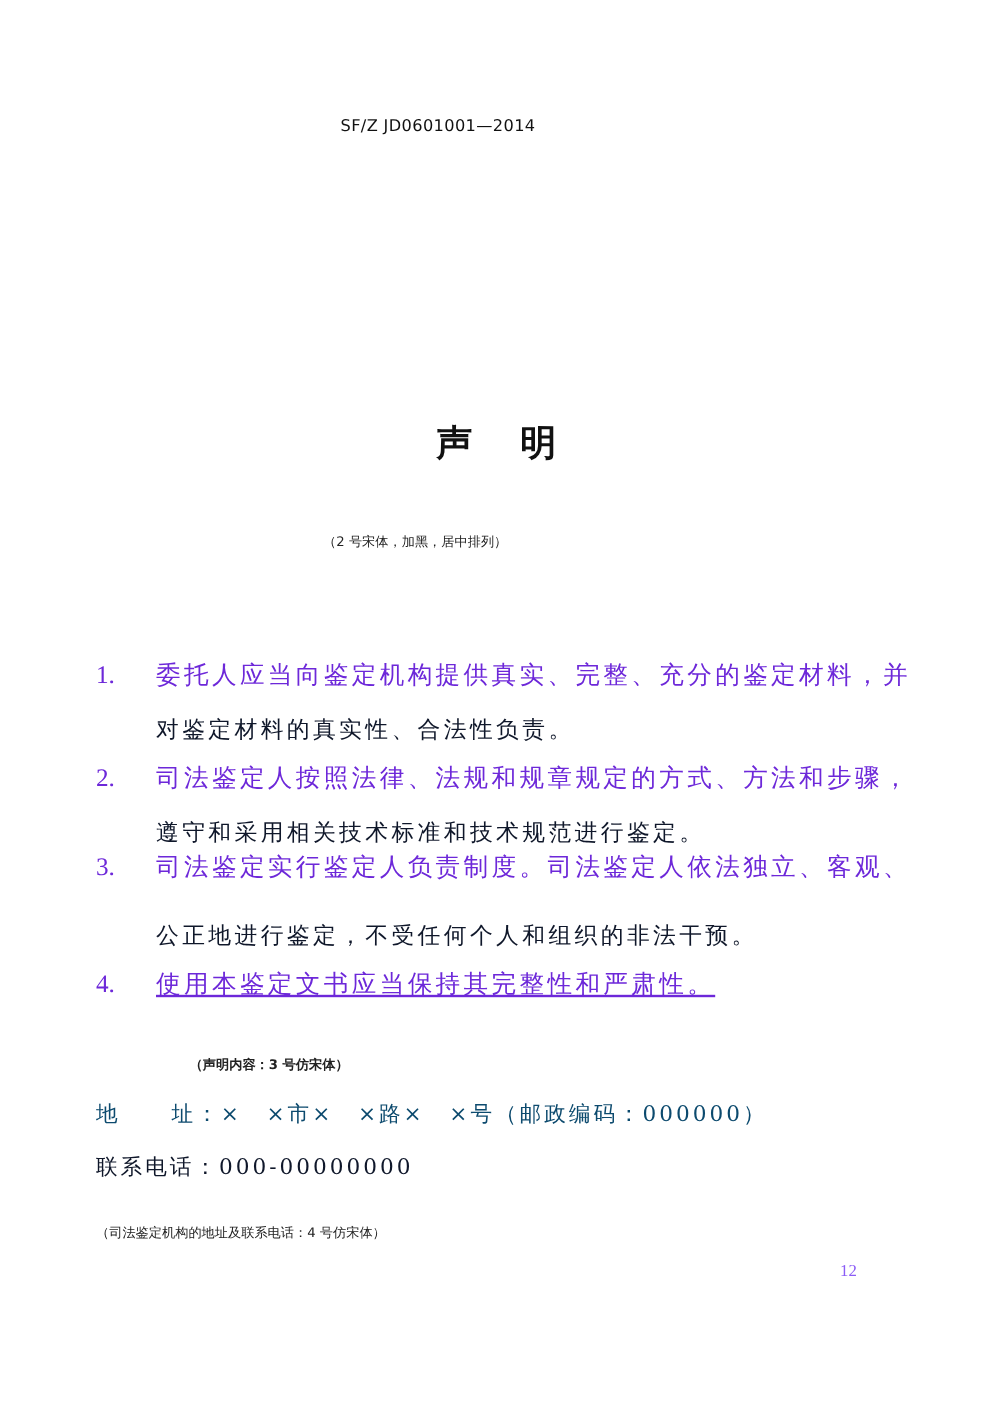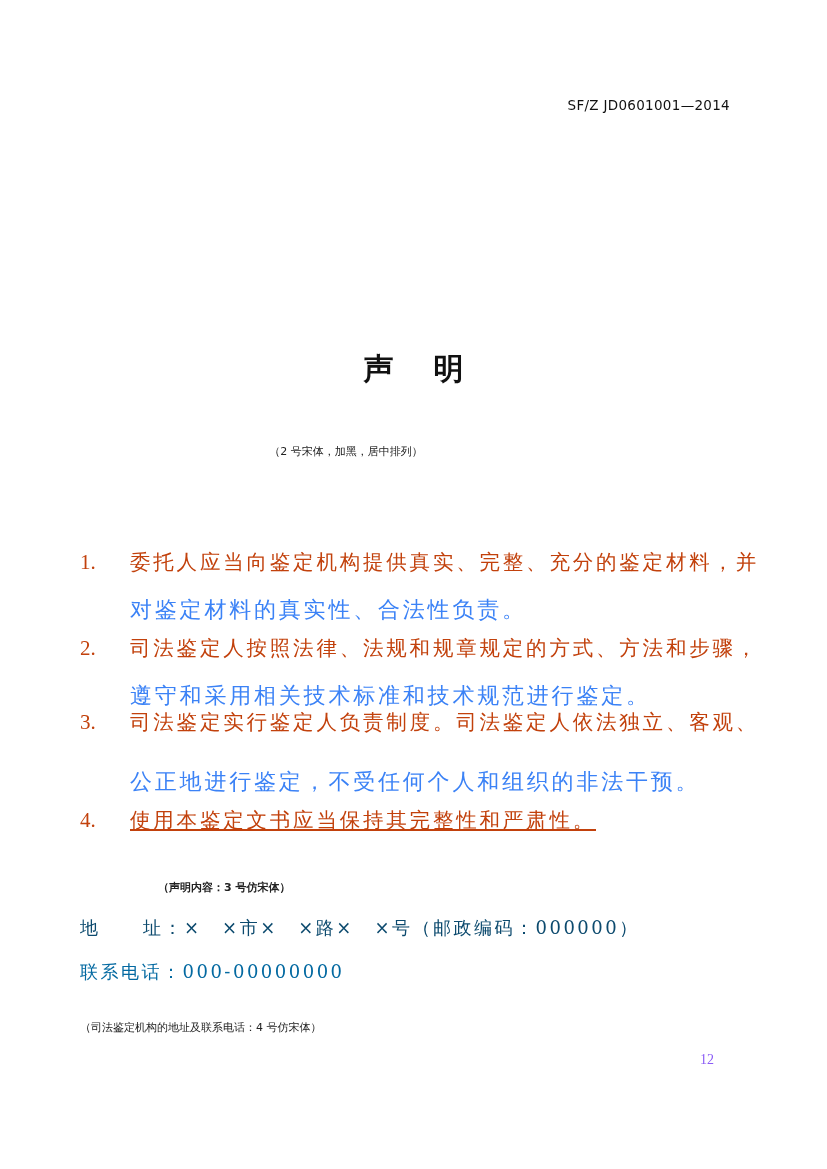--- a/index.html
+++ b/index.html
@@ -1,29 +1,29 @@
 <!DOCTYPE html>
 <html><head>
 <meta charset="utf-8">
 <style>
   html, body { margin: 0; padding: 0; background: #ffffff; }
   body { width: 827px; height: 1169px; position: relative; overflow: hidden; color: #111; font-family: "DejaVu Serif", "Liberation Serif", serif; }
   .abs { position: absolute; white-space: nowrap; }
-  .header-code { left: 0; width: 730px; top: 97px; text-align: right; font-family: "DejaVu Sans", "Liberation Sans", sans-serif; font-size: 13.5px; letter-spacing: 0.3px; color: #111; }
+  .header-code { left: 0; width: 730px; top: 97px; text-align: center; font-family: "DejaVu Sans", "Liberation Sans", sans-serif; font-size: 13.5px; letter-spacing: 0.3px; color: #111; }
   .title { left: 0; width: 827px; top: 349px; text-align: center; font-family: "DejaVu Sans", "Liberation Sans", sans-serif; font-weight: bold; font-size: 30px; letter-spacing: 40px; padding-left: 40px; box-sizing: border-box; color: #111; }
   .note { font-size: 11px; color: #222; font-family: "DejaVu Sans", "Liberation Sans", sans-serif; }
   .note-title { left: 0; width: 692px; top: 444px; text-align: center; }
-  .item { left: 80px; font-size: 20.5px; line-height: 20px; color: #c2410c; }
+  .item { left: 80px; font-size: 20.5px; line-height: 20px; color: #6d28d9; }
   .item .num { display: inline-block; width: 50px; font-family: "Liberation Serif", serif; font-size: 21px; }
   .item .txt { letter-spacing: 2.8px; }
-  .cont { left: 130px; font-size: 22px; letter-spacing: 2.8px; color: #3b82f6; }
+  .cont { left: 130px; font-size: 19px; letter-spacing: 2.8px; color: #0f172a; }
   .note-content { left: 158px; top: 880px; font-weight: bold; }
   .addr { left: 80px; top: 916px; font-size: 18px; letter-spacing: 2.5px; color: #0c4a6e; }
   .addr .lbl-a { display: inline-block; width: 63px; }
-  .phone { left: 80px; top: 960px; font-size: 18px; letter-spacing: 2.5px; color: #0369a1; }
+  .phone { left: 80px; top: 960px; font-size: 18px; letter-spacing: 2.5px; color: #0f172a; }
   .note-addr { left: 80px; top: 1020px; }
   .page-num { left: 700px; top: 1052px; font-family: "Liberation Serif", serif; font-size: 14px; color: #8b5cf6; }
 </style>
 </head>
 <body>
 
 <div class="abs header-code">SF/Z JD0601001—2014</div>
 
 <div class="abs title">声明</div>
 

